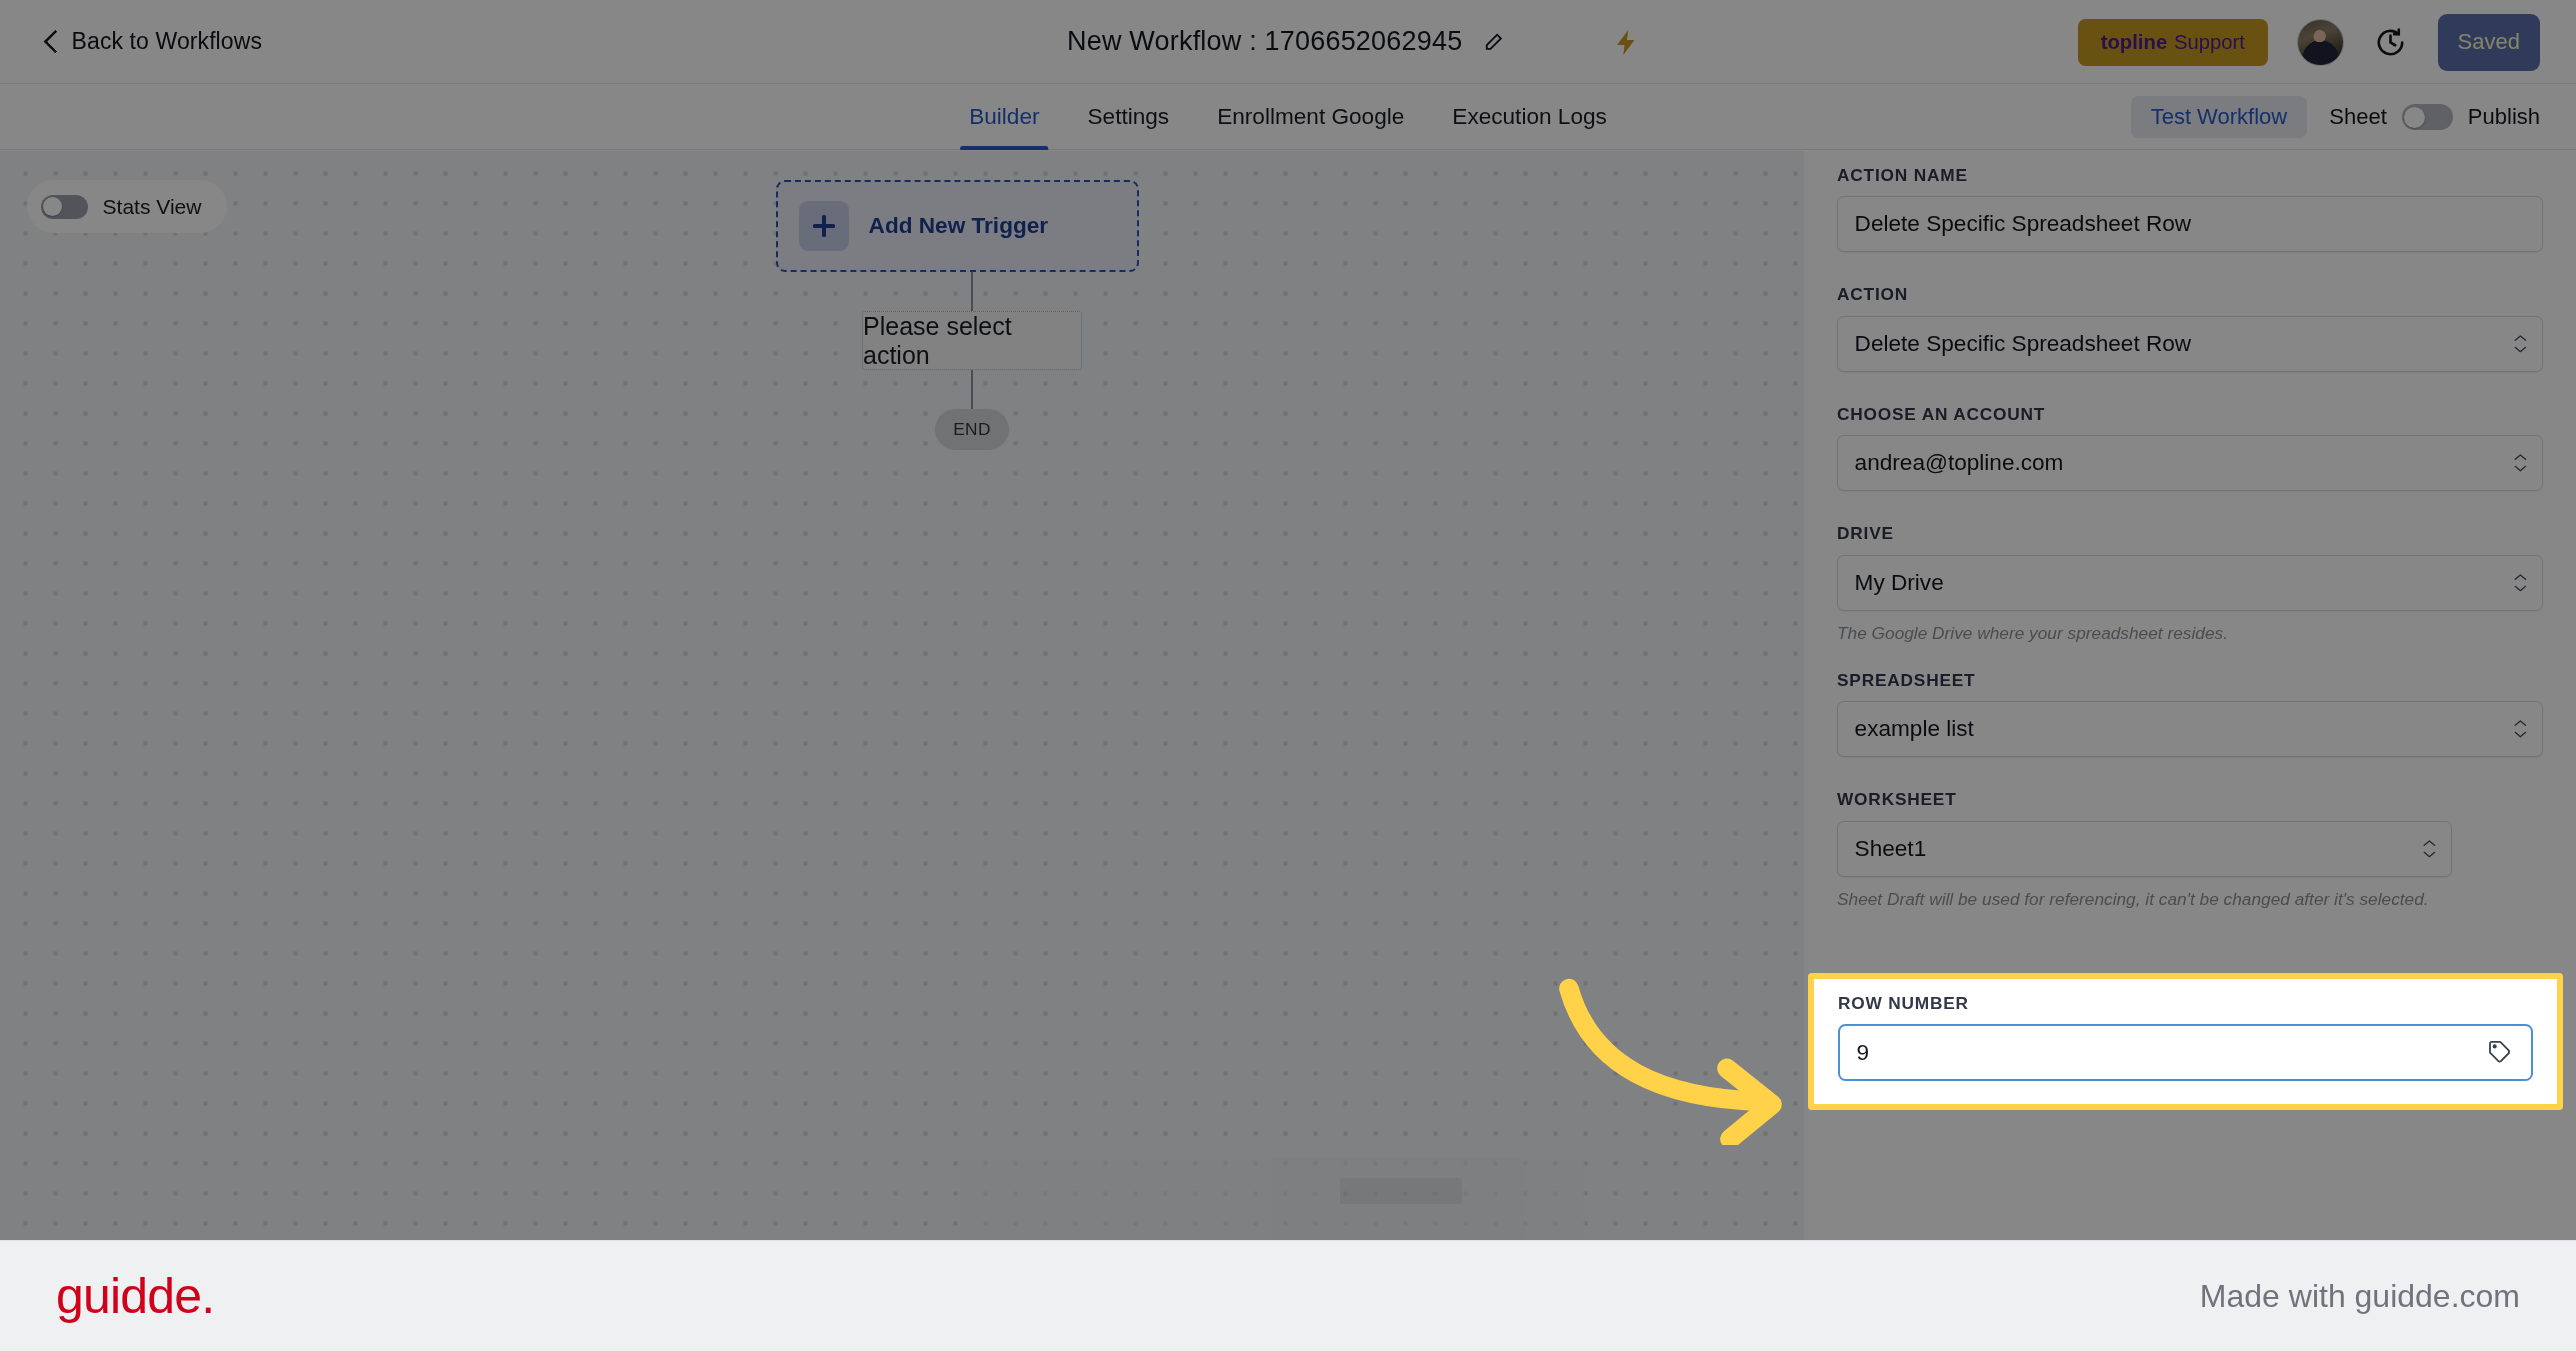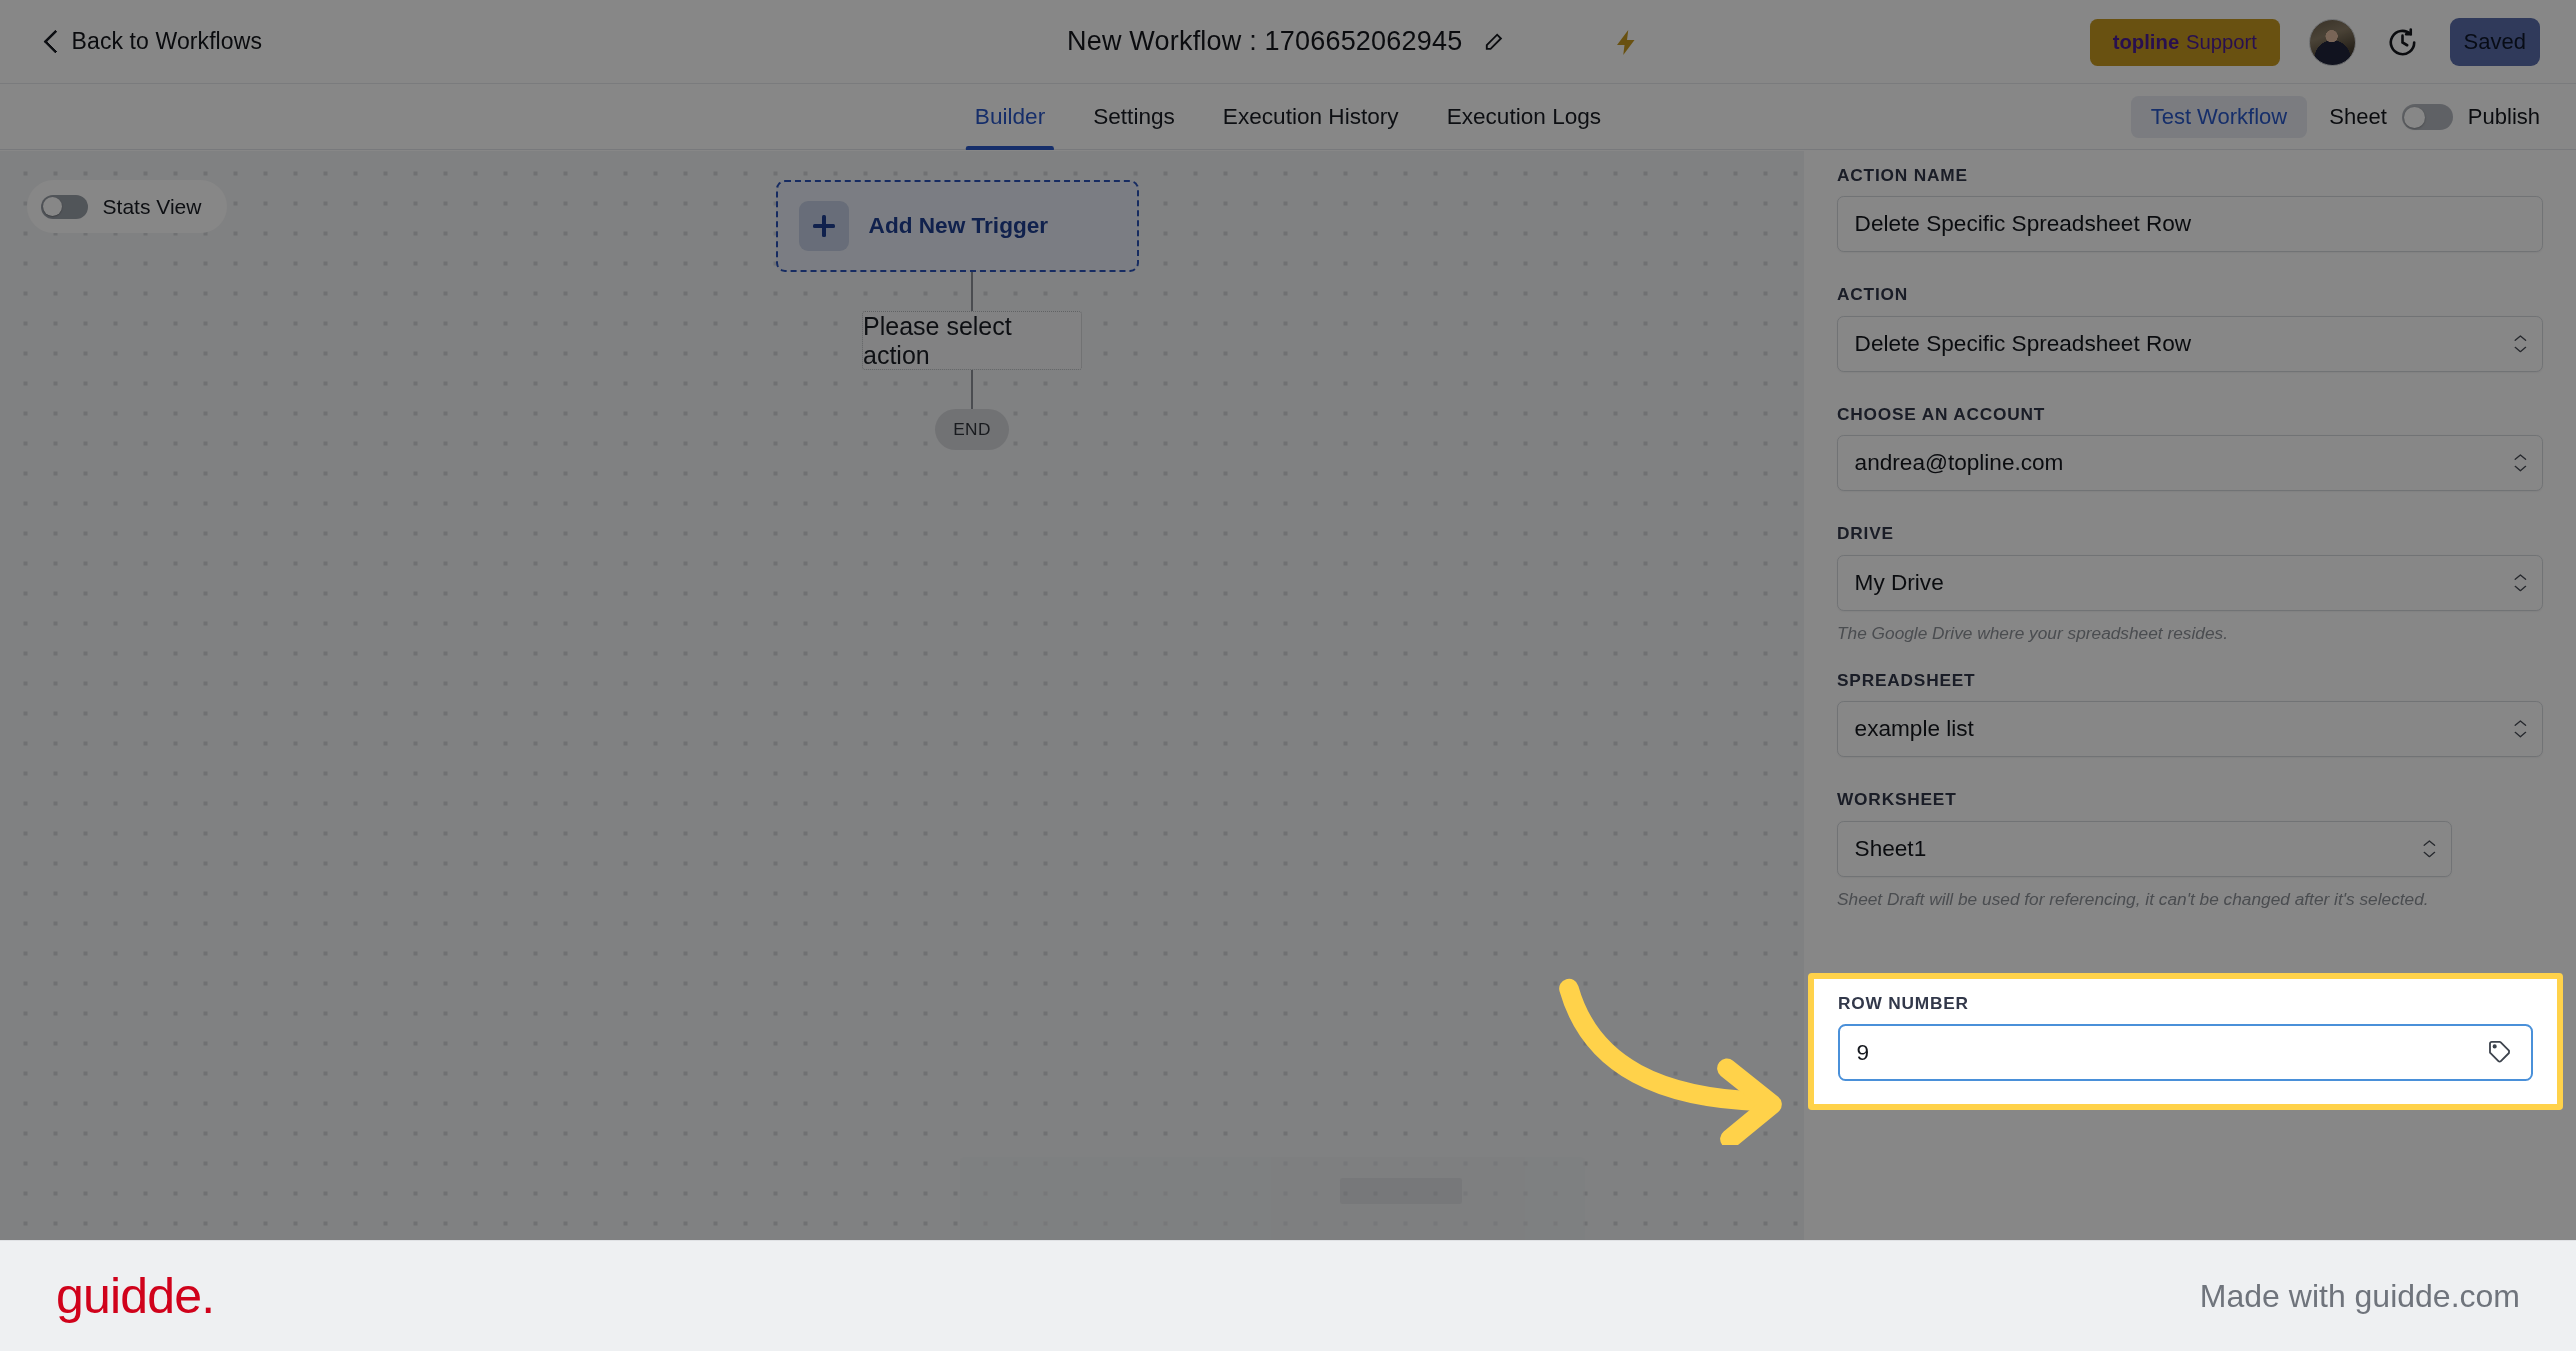--- a/index.html
+++ b/index.html
@@ -73,22 +73,22 @@
     background:
       radial-gradient(circle at 48% 36%, #e5bfa4 0 16%, transparent 17%),
       radial-gradient(circle at 50% 85%, #20243b 0 40%, transparent 41%),
       linear-gradient(160deg,#6a5d4b 0%, #8d7f68 35%, #4e4435 70%, #2e2a22 100%);
     border: 0.8px solid #cfd2d6;
     cursor: pointer;
   }
   .clock-btn { width: 36px; height: 36px; display:flex;align-items:center;justify-content:center; cursor:pointer;}
   .saved-btn {
     background: #5b6ead; border: none; border-radius: 9px;
-    height: 48px; padding: 0 14px;
-    font-size: 22px; color: #0f172a;
+    height: 57px; padding: 0 20px;
+    font-size: 22px; color: #fef9c3;
     display: flex; align-items: center;
     cursor: default;
   }
 
   
   .tabbar {
     position: absolute; top: 84px; left: 0;
     width: 2576px; height: 66px;
     background: #ffffff;
     border-bottom: 0.8px solid #e2e5ea;
@@ -349,21 +349,21 @@
         </svg>
       </span>
       <button class="saved-btn">Saved</button>
     </div>
   </div>
 
   <div class="tabbar">
     <div class="tabs">
       <div class="tab active">Builder</div>
       <div class="tab">Settings</div>
-      <div class="tab">Execution History</div>
+      <div class="tab">Enrollment Google</div>
       <div class="tab">Execution Logs</div>
     </div>
     <div class="tabbar-right">
       <button class="test-btn">Test Workflow</button>
       <div class="pubwrap">
         <span class="pub-label">Sheet</span>
         <div class="toggle">
             <div class="knob"></div>
           </div>
         <span class="pub-label">Publish</span>

